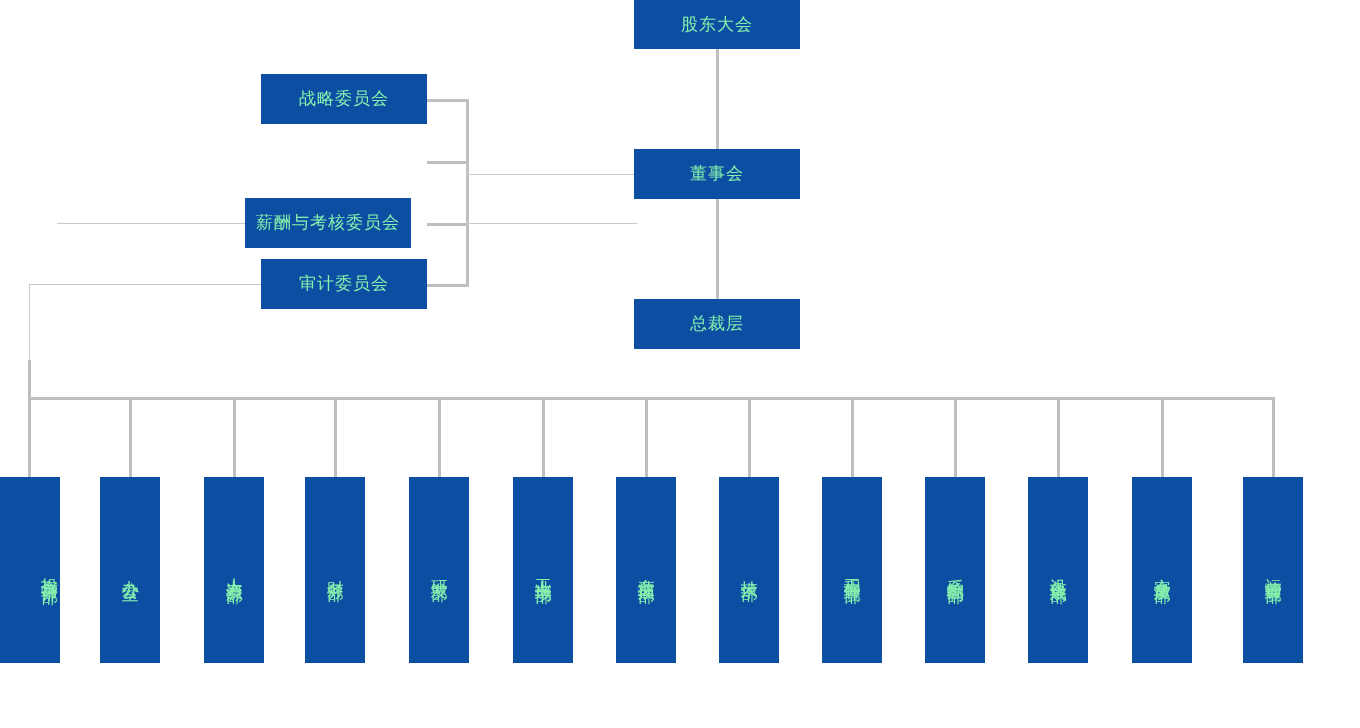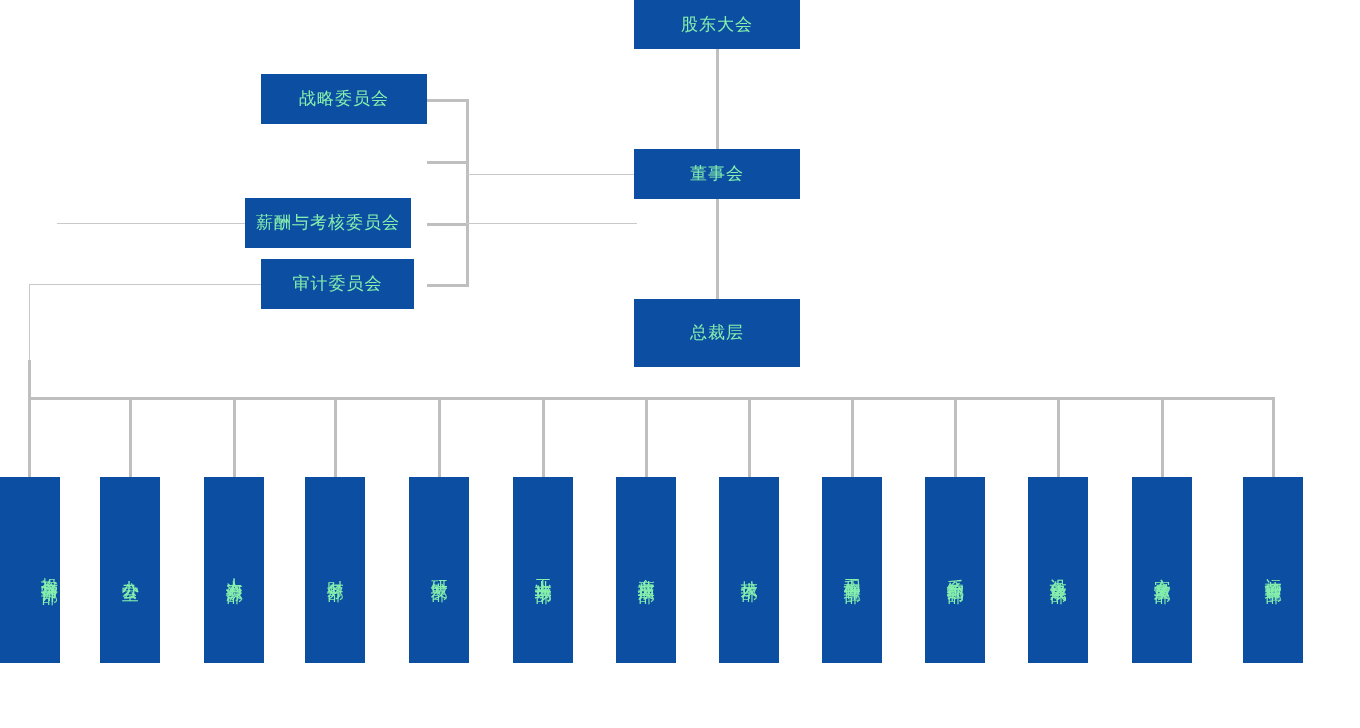--- a/index.html
+++ b/index.html
@@ -89,31 +89,31 @@
   <div class="conn v" style="left:1272px;top:397px;height:82px;"></div>
 
   <div class="node" style="left:634px;top:0px;width:166px;height:49px;">
     <span class="lbl">股东大会</span>
   </div>
 
   <div class="node" style="left:634px;top:149px;width:166px;height:50px;">
     <span class="lbl">董事会</span>
   </div>
 
-  <div class="node" style="left:634px;top:299px;width:166px;height:68px;">
+  <div class="node" style="left:634px;top:299px;width:166px;height:50px;">
     <span class="lbl">总裁层</span>
   </div>
 
   <div class="node" style="left:261px;top:74px;width:166px;height:50px;font-family:Liberation Serif, serif;">
     <span class="lbl">战略委员会</span>
   </div>
   <div class="node" style="left:245px;top:198px;width:166px;height:50px;">
     <span class="lbl">薪酬与考核委员会</span>
   </div>
-  <div class="node" style="left:261px;top:259px;width:153px;height:50px;">
+  <div class="node" style="left:261px;top:259px;width:166px;height:50px;">
     <span class="lbl">审计委员会</span>
   </div>
 
   <div class="node vert" style="left:0px;top:477px;width:60px;height:186px;">
     <span class="lbl">投资与审计部</span>
   </div>
   <div class="node vert" style="left:100px;top:477px;width:60px;height:186px;justify-content:center;align-items:center;">
     <span class="lbl">办公室</span>
   </div>
   <div class="node vert" style="left:204px;top:477px;width:60px;height:186px;justify-content:center;align-items:center;">

